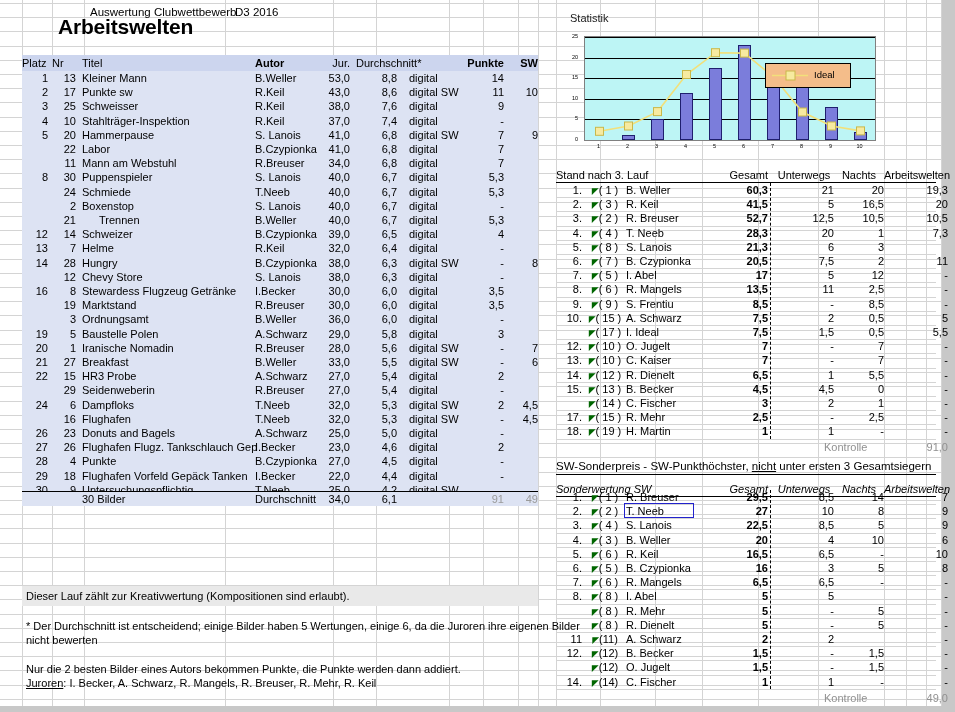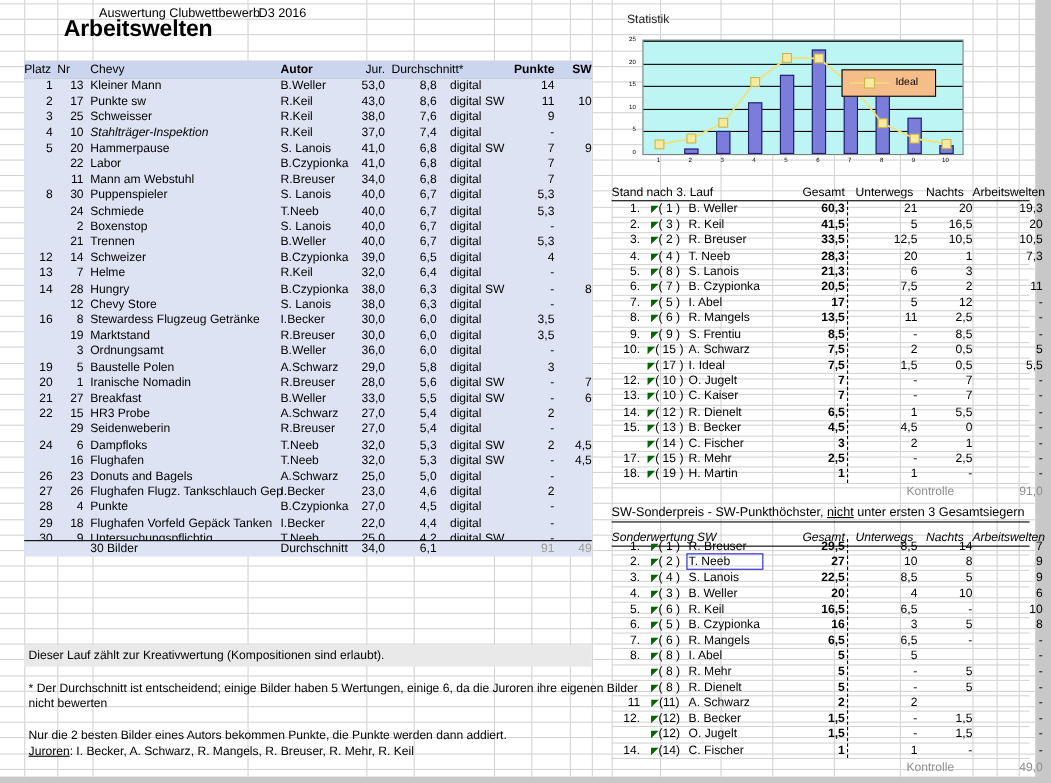--- a/index.html
+++ b/index.html
@@ -183,21 +183,21 @@
       <div class="t subTitle" style="left:213px;top:3px;">D3 2016</div>
     </div>
 
     <div class="hdrRowB">
       <div class="t bigTitle" style="left:36px;top:1px;">Arbeitswelten</div>
     </div>
 
     <div class="colHead">
       <div class="t" style="left:0;top:2px;">Platz</div>
       <div class="t" style="left:30px;top:2px;">Nr</div>
-      <div class="t" style="left:60px;top:2px;">Chevy</div>
+      <div class="t" style="left:60px;top:2px;">Titel</div>
       <div class="t" style="left:233px;top:2px;font-weight:bold;">Autor</div>
       <div class="t r" style="left:296px;top:2px;width:32px;">Jur.</div>
       <div class="t" style="left:334px;top:2px;">Durchschnitt*</div>
       <div class="t b r" style="left:432px;top:2px;width:50px;">Punkte</div>
       <div class="t b r" style="left:484px;top:2px;width:32px;">SW</div>
     </div>
 
     <div class="tblBody" id="mainBody">
         <div class="row" style="top: 0px;">
           <div class="t c-platz" style="top: 1px;">1</div>
@@ -228,21 +228,21 @@
           <div class="t c-autor" style="top: 1px;">R.Keil</div>
           <div class="t c-jur" style="top: 1px;">38,0</div>
           <div class="t c-dur" style="top: 1px;">7,6</div>
           <div class="t c-dig" style="top: 1px;">digital</div>
           <div class="t c-pkt" style="top: 1px;">9</div>
           <div class="t c-sw" style="top: 1px;"></div>
         </div>
         <div class="row" style="top: 42.6px;">
           <div class="t c-platz" style="top: 1px;">4</div>
           <div class="t c-nr" style="top: 1px;">10</div>
-          <div class="t c-titel" style="top: 1px; font-style: italic;">Stahlträger-Inspektion</div>
+          <div class="t c-titel" style="top: 1px;">Stahlträger-Inspektion</div>
           <div class="t c-autor" style="top: 1px;">R.Keil</div>
           <div class="t c-jur" style="top: 1px;">37,0</div>
           <div class="t c-dur" style="top: 1px;">7,4</div>
           <div class="t c-dig" style="top: 1px;">digital</div>
           <div class="t c-pkt" style="top: 1px;">-</div>
           <div class="t c-sw" style="top: 1px;"></div>
         </div>
         <div class="row" style="top: 56.8px;">
           <div class="t c-platz" style="top: 1px;">5</div>
           <div class="t c-nr" style="top: 1px;">20</div>
@@ -305,21 +305,21 @@
           <div class="t c-autor" style="top: 1px;">S. Lanois</div>
           <div class="t c-jur" style="top: 1px;">40,0</div>
           <div class="t c-dur" style="top: 1px;">6,7</div>
           <div class="t c-dig" style="top: 1px;">digital</div>
           <div class="t c-pkt" style="top: 1px;">-</div>
           <div class="t c-sw" style="top: 1px;"></div>
         </div>
         <div class="row" style="top: 142px;">
           <div class="t c-platz" style="top: 1px;"></div>
           <div class="t c-nr" style="top: 1px;">21</div>
-          <div class="t c-titel" style="top: 1px;">Trennen</div>
+          <div class="t c-titel" style="top: 1px; margin-left: 17px;">Trennen</div>
           <div class="t c-autor" style="top: 1px;">B.Weller</div>
           <div class="t c-jur" style="top: 1px;">40,0</div>
           <div class="t c-dur" style="top: 1px;">6,7</div>
           <div class="t c-dig" style="top: 1px;">digital</div>
           <div class="t c-pkt" style="top: 1px;">5,3</div>
           <div class="t c-sw" style="top: 1px;"></div>
         </div>
         <div class="row" style="top: 156.2px;">
           <div class="t c-platz" style="top: 1px;">12</div>
           <div class="t c-nr" style="top: 1px;">14</div>
@@ -630,21 +630,21 @@
           <div class="t rc-name" style="top: 1px;">R. Keil</div>
           <div class="t rc-ges" style="top: 1px;">41,5</div>
           <div class="t rc-unt" style="top: 1px;">5</div>
           <div class="t rc-nac" style="top: 1px;">16,5</div>
           <div class="t rc-arb" style="top: 1px;">20</div>
         </div>
         <div class="rtRow" style="top: 43.4px;">
           <div class="t rc-prev" style="top: 1px;"><span class="arrowUp">◤</span><span>( 2 )</span></div>
           <div class="t rc-rank" style="top: 1px;">3.</div>
           <div class="t rc-name" style="top: 1px;">R. Breuser</div>
-          <div class="t rc-ges" style="top: 1px;">33,5</div>
+          <div class="t rc-ges" style="top: 1px;">52,7</div>
           <div class="t rc-unt" style="top: 1px;">12,5</div>
           <div class="t rc-nac" style="top: 1px;">10,5</div>
           <div class="t rc-arb" style="top: 1px;">10,5</div>
         </div>
         <div class="rtRow" style="top: 57.6px;">
           <div class="t rc-prev" style="top: 1px;"><span class="arrowUp">◤</span><span>( 4 )</span></div>
           <div class="t rc-rank" style="top: 1px;">4.</div>
           <div class="t rc-name" style="top: 1px;">T. Neeb</div>
           <div class="t rc-ges" style="top: 1px;">28,3</div>
           <div class="t rc-unt" style="top: 1px;">20</div>

